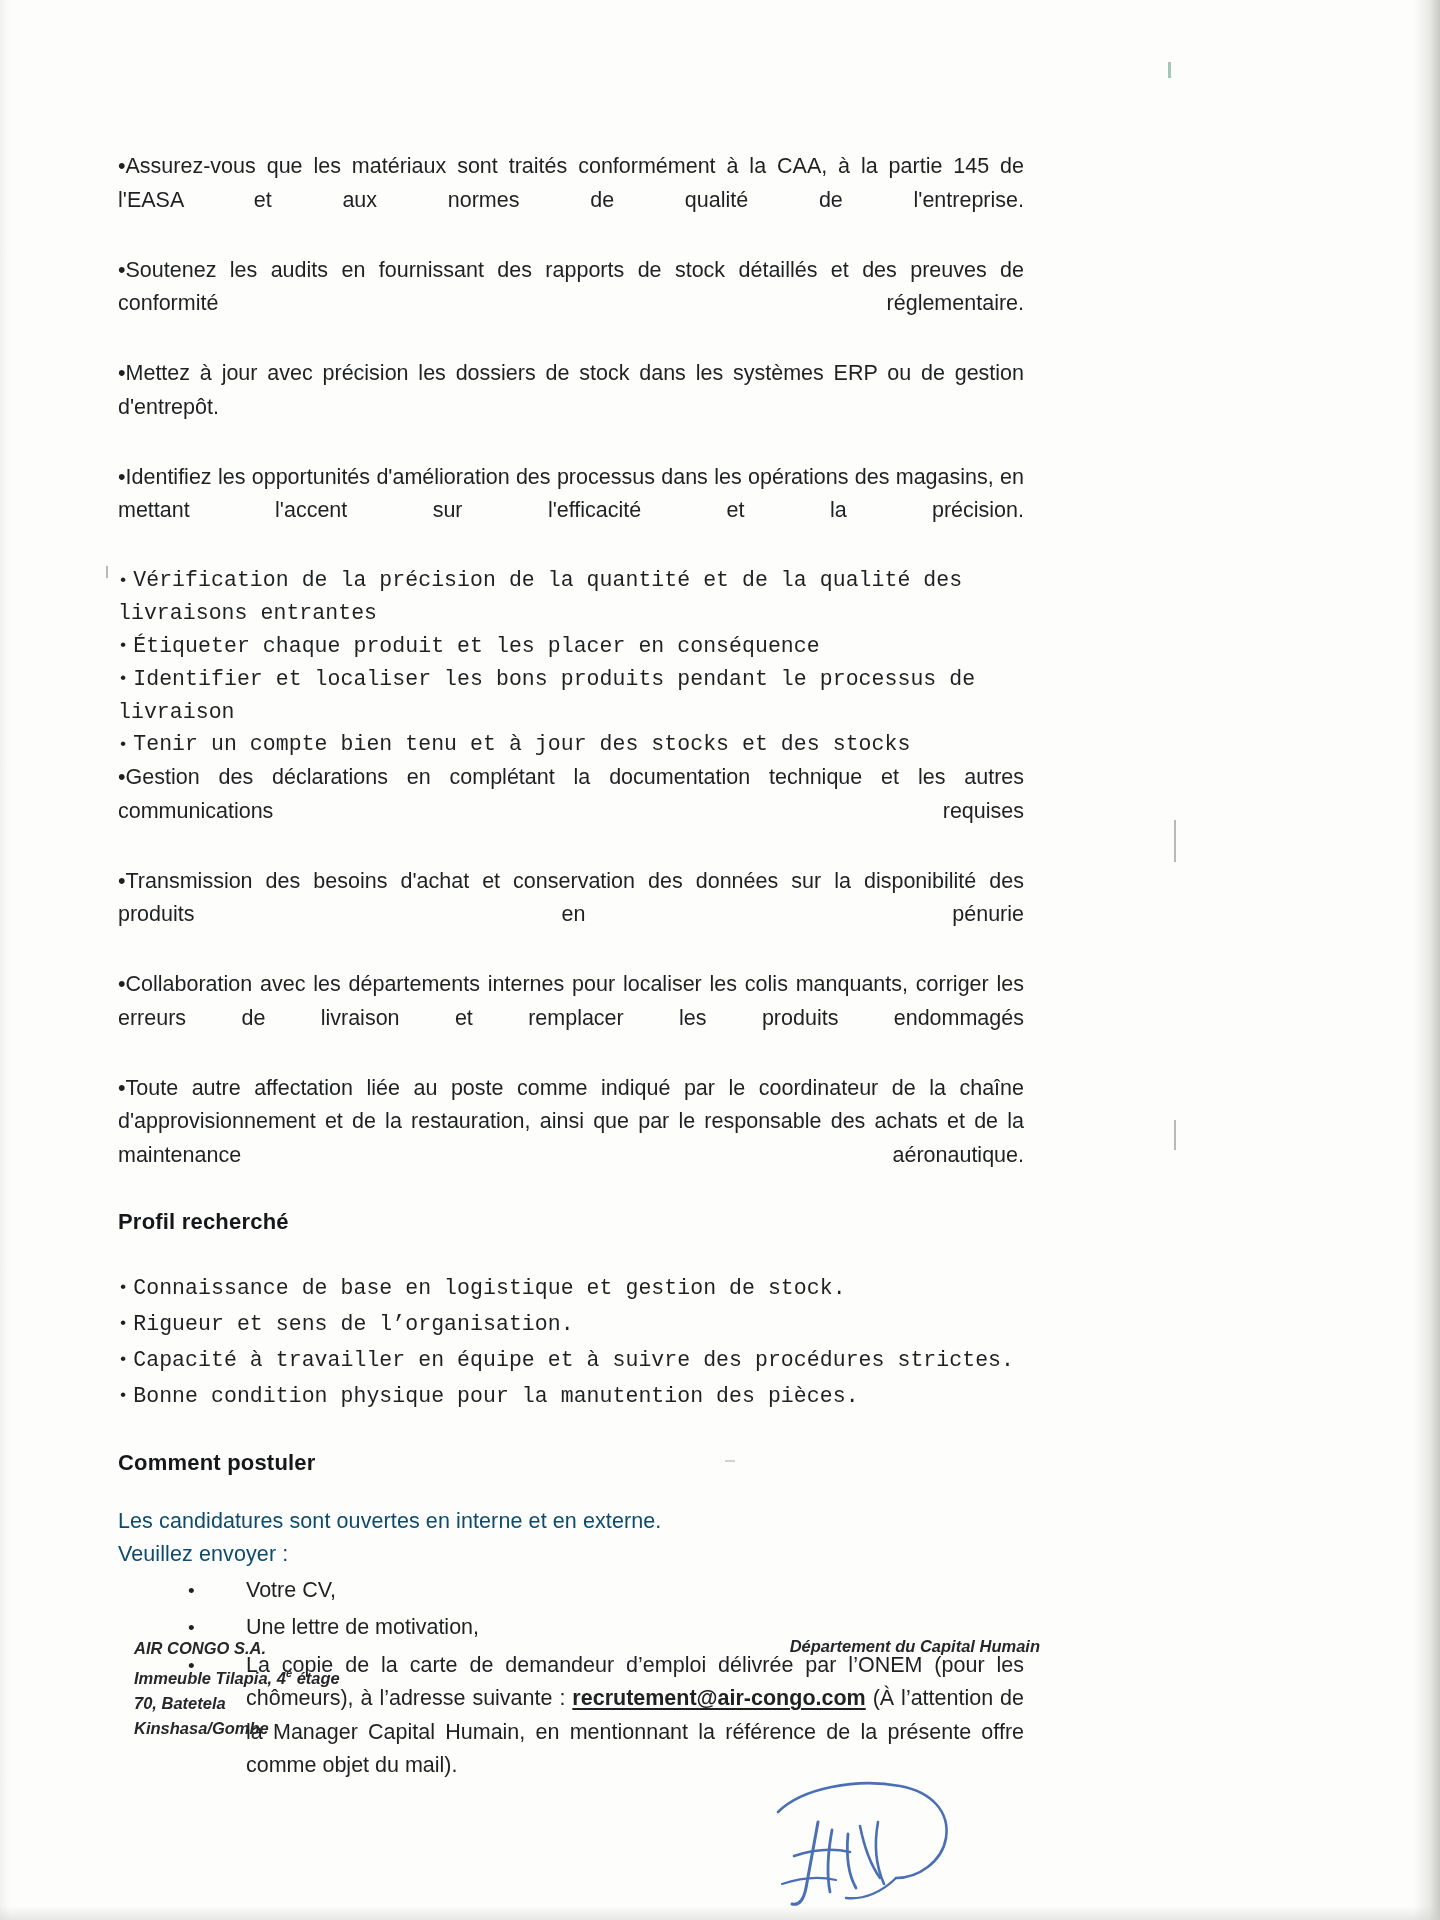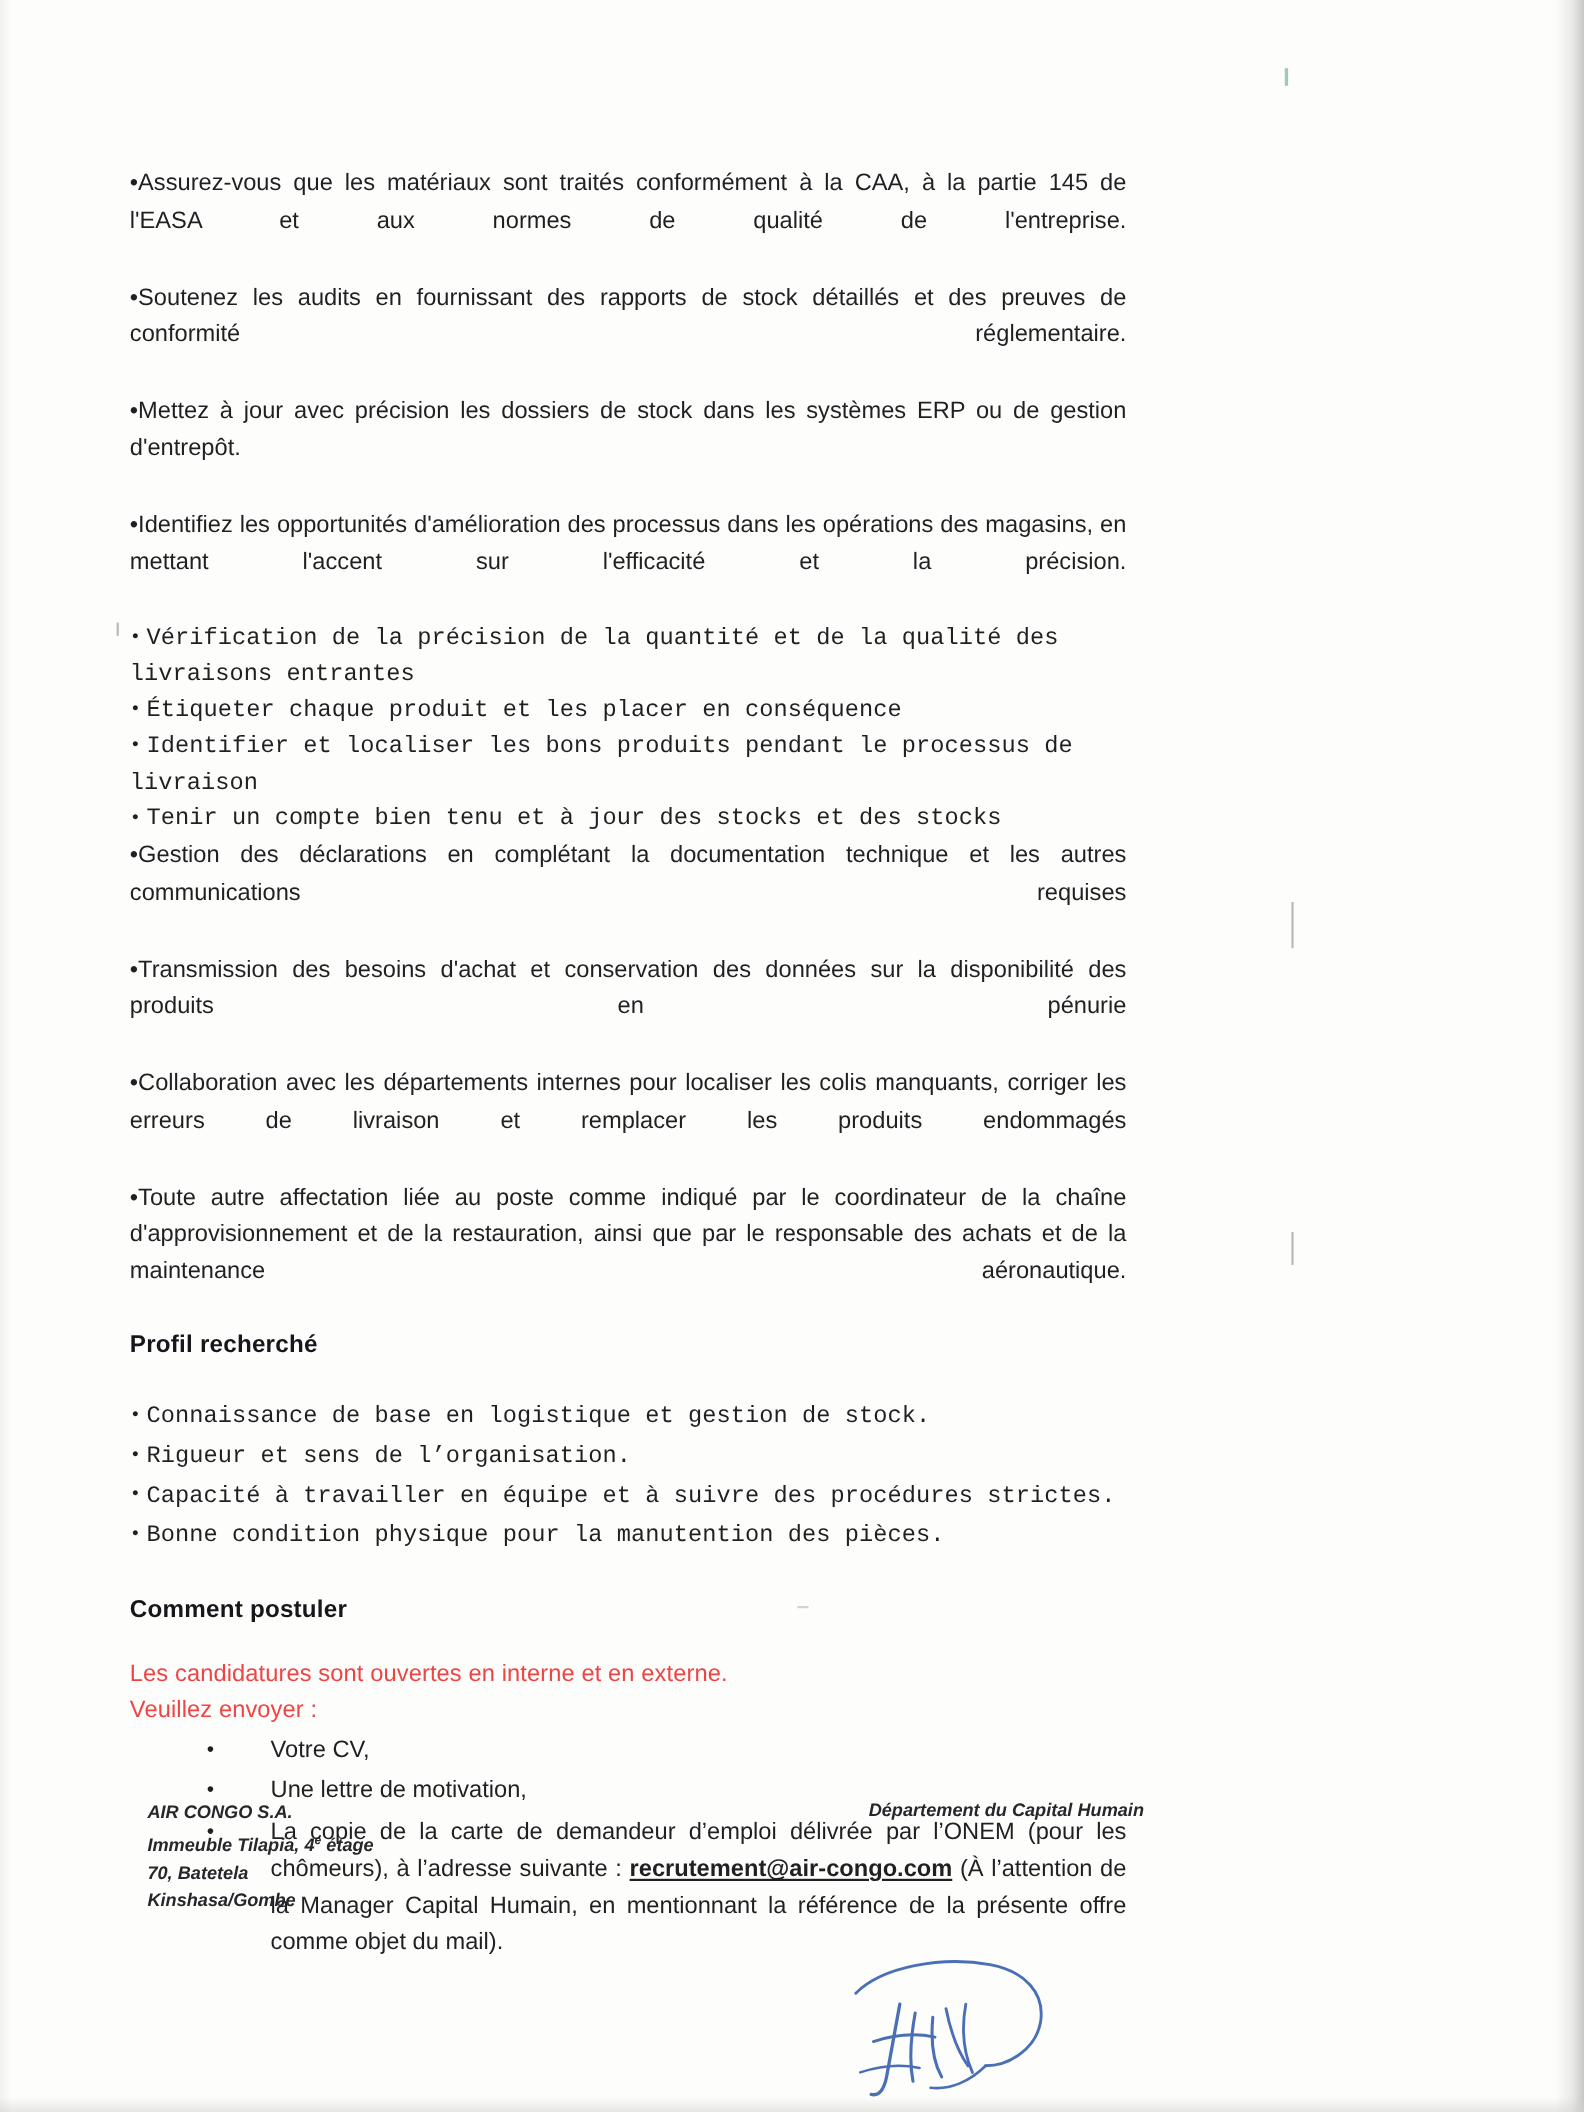--- a/index.html
+++ b/index.html
@@ -68,21 +68,21 @@
     position: absolute;
     left: 118px;
     top: 150px;
     width: 906px;
   }
 
   
   .para {
     font-size: 21.5px;
     line-height: 33px;
-    color: #ef4444;
+    color: #0c4a6e;
     margin: 0 0 0 0;
     letter-spacing: 0.1px;
   }
 
   
   .bullet-line {
     font-size: 21.5px;
     line-height: 32.5px;
     color: #1f2022;
     margin: 0;

